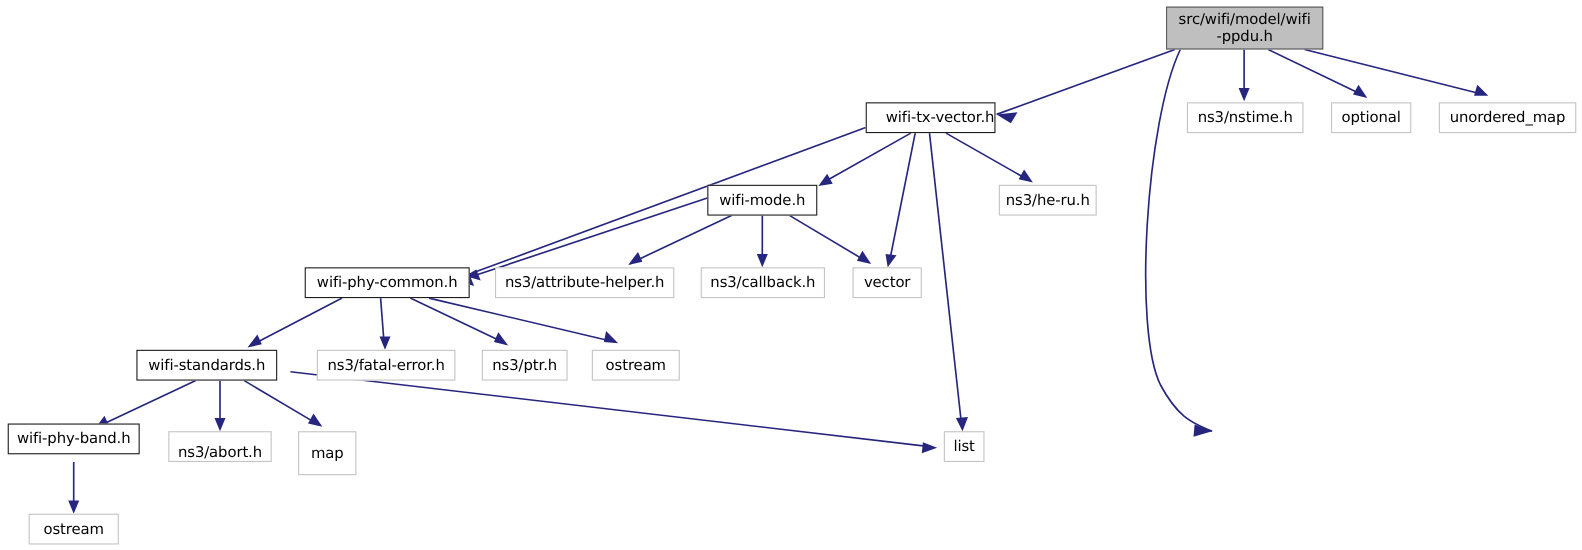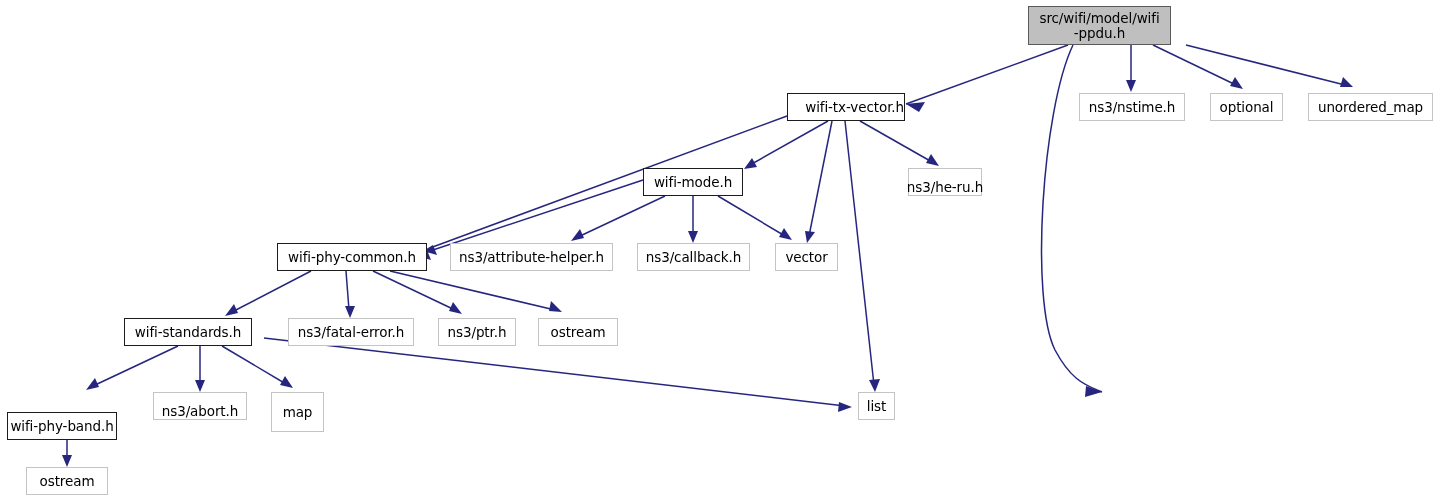--- a/index.html
+++ b/index.html
@@ -151,35 +151,35 @@
           <path d="M 264 338 L 845 406" class="edge-line" stroke="#26267f"></path>
           <path d="M 852 407 L 839 402 L 838 412 Z" class="edge-head" fill="#26267f"></path>
         </g>
         <g>
           <path d="M 67 420 L 67 460" class="edge-line" stroke="#26267f"></path>
           <path d="M 67 467 L 62 455 L 72 455 Z" class="edge-head" fill="#26267f"></path>
         </g>
       </g>
   </svg>
   <div id="nodes-layer">
-      <div class="node-box root" style="left: 1028px; top: 6px; width: 143px; height: 39px;"><span>src/wifi/model/wifi
+      <div class="node-box root" style="left: 1060px; top: 6px; width: 143px; height: 39px;"><span>src/wifi/model/wifi
 -ppdu.h</span></div>
       <div class="node-box emph" style="left: 787px; top: 93px; width: 118px; height: 28px; justify-content: flex-end;"><span>wifi-tx-vector.h</span></div>
       <div class="node-box" style="left: 1079px; top: 93px; width: 106px; height: 28px;"><span>ns3/nstime.h</span></div>
       <div class="node-box" style="left: 1210px; top: 93px; width: 73px; height: 28px;"><span>optional</span></div>
       <div class="node-box" style="left: 1308px; top: 93px; width: 125px; height: 28px;"><span>unordered_map</span></div>
       <div class="node-box emph" style="left: 643px; top: 168px; width: 100px; height: 28px;"><span>wifi-mode.h</span></div>
-      <div class="node-box" style="left: 908px; top: 168px; width: 74px; height: 28px; align-items: flex-end;"><span>ns3/he-ru.h</span></div>
+      <div class="node-box" style="left: 908px; top: 168px; width: 89px; height: 28px;"><span>ns3/he-ru.h</span></div>
       <div class="node-box emph" style="left: 277px; top: 243px; width: 150px; height: 28px;"><span>wifi-phy-common.h</span></div>
       <div class="node-box" style="left: 450px; top: 243px; width: 163px; height: 28px;"><span>ns3/attribute-helper.h</span></div>
       <div class="node-box" style="left: 637px; top: 243px; width: 113px; height: 28px;"><span>ns3/callback.h</span></div>
       <div class="node-box" style="left: 775px; top: 243px; width: 63px; height: 28px;"><span>vector</span></div>
       <div class="node-box emph" style="left: 124px; top: 318px; width: 128px; height: 28px;"><span>wifi-standards.h</span></div>
       <div class="node-box" style="left: 288px; top: 318px; width: 126px; height: 28px;"><span>ns3/fatal-error.h</span></div>
       <div class="node-box" style="left: 438px; top: 318px; width: 78px; height: 28px; text-align: right;"><span>ns3/ptr.h</span></div>
       <div class="node-box" style="left: 538px; top: 318px; width: 80px; height: 28px;"><span>ostream</span></div>
-      <div class="node-box emph" style="left: 7px; top: 412px; width: 110px; height: 28px;"><span>wifi-phy-band.h</span></div>
+      <div class="node-box emph" style="left: 7px; top: 385px; width: 120px; height: 28px;"><span>wifi-phy-band.h</span></div>
       <div class="node-box" style="left: 153px; top: 392px; width: 94px; height: 28px; align-items: flex-end;"><span>ns3/abort.h</span></div>
       <div class="node-box" style="left: 271px; top: 392px; width: 53px; height: 40px;"><span>map</span></div>
       <div class="node-box" style="left: 858px; top: 392px; width: 37px; height: 28px;"><span>list</span></div>
       <div class="node-box" style="left: 26px; top: 467px; width: 82px; height: 28px;"><span>ostream</span></div>
     </div>
 </div>
 
 </body></html>

